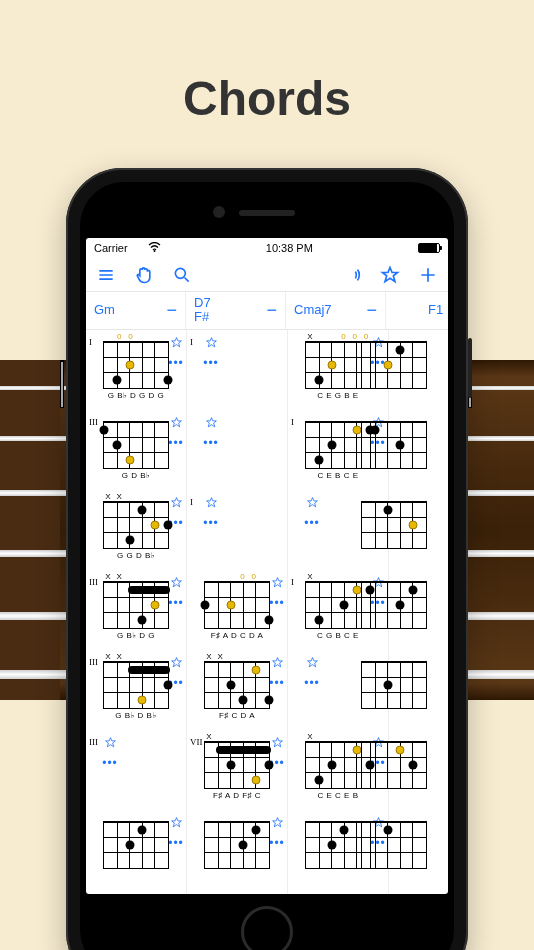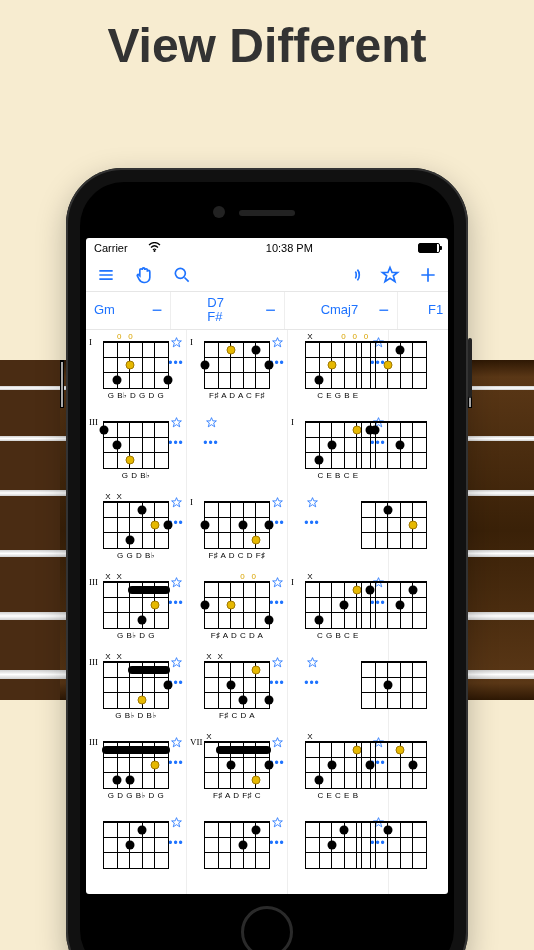--- a/index.html
+++ b/index.html
@@ -80,24 +80,24 @@
   .battery i{display:block;height:100%;width:92%;background:#000;}
   
   .toolbar{
     height:34px;display:flex;align-items:center;justify-content:space-between;padding:0 10px;border-bottom:1px solid #e6e6e6;
   }
   .tgroup{display:flex;gap:18px;align-items:center;}
   .ticon{color:#1e73ff;display:flex;align-items:center;justify-content:center;width:20px;height:20px;}
   .ticon svg{width:20px;height:20px;stroke:#1e73ff;fill:none;stroke-width:2;}
   
   .colheads{
-    display:flex;border-bottom:1px solid #e6e6e6;font-size:13px;color:#1e73ff;gap:28px;
+    display:flex;border-bottom:1px solid #e6e6e6;font-size:13px;color:#1e73ff;
   }
   .colhead{flex:1;display:flex;align-items:center;justify-content:space-between;padding:4px 8px;border-right:1px solid #eee;min-width:0;}
-  .colhead:last-child{flex:0 0 22px;border-right:none;padding:4px 2px;}
+  .colhead:last-child{flex:0 0 22px;border-right:none;padding:4px 2px;margin-left:40px;}
   .colhead .name{white-space:pre-line;line-height:1.1;}
   .minus{font-size:18px;line-height:1;}
   
   .grid{
     flex:1;display:flex;overflow:hidden;
   }
   .col{flex:1;border-right:1px solid #eee;display:flex;flex-direction:column;}
   .col:last-child{border-right:none;}
   .col.slim{flex:0 0 22px;}
   .card{
@@ -128,21 +128,21 @@
   .star{color:#1e73ff;}
   .star svg{width:13px;height:13px;fill:none;stroke:#1e73ff;stroke-width:1.5;}
   .dots3{color:#1e73ff;font-size:12px;letter-spacing:1px;line-height:1;}
   .slim .card{padding:3px 0;}
   .slim .dwrap{transform:translateX(-28px);}
 </style>
 </head>
 <body>
 
 <div class="headline">
-  <span>View Different</span><br>
+  <br><span>Chords</span>
 </div>
 
 <div class="neck">
   <div class="fret" style="left:60px"></div>
   <div class="fret" style="left:468px"></div>
 </div>
 
 <div class="phone">
   <div class="bezel">
     <div class="speaker"></div>
@@ -349,37 +349,20 @@
               </div>
               <div class="side">
                 <span class="star"><svg viewBox="0 0 24 24">
                     <path d="M12 3l2.5 6H21l-5 4 2 7-6-4-6 4 2-7-5-4h6.5z"></path>
                   </svg></span>
                 <span class="dots3">•••</span>
               </div>
             </div>
             <div class="card">
               <div class="pos">III</div>
-              <div class="dwrap">
-                <div class="openrow">
-                  <span></span>
-                  <span></span>
-                  <span></span>
-                  <span></span>
-                  <span></span>
-                  <span></span>
-                </div>
-                <div class="fret three">
-                  <div class="barre" style="left: -3%; width: 106%; top: 16.6667%;"></div>
-                  <div class="dot b" style="left: 20%; top: 83.3333%;"></div>
-                  <div class="dot b" style="left: 40%; top: 83.3333%;"></div>
-                  <div class="dot y" style="left: 80%; top: 50%;"></div>
-                </div>
-                <div class="notes">G D G B♭ D G</div>
-              </div>
               <div class="side">
                 <span class="star"><svg viewBox="0 0 24 24">
                     <path d="M12 3l2.5 6H21l-5 4 2 7-6-4-6 4 2-7-5-4h6.5z"></path>
                   </svg></span>
                 <span class="dots3">•••</span>
               </div>
             </div>
             <div class="card">
               <div class="pos"></div>
               <div class="dwrap">
@@ -401,72 +384,38 @@
                 <span class="star"><svg viewBox="0 0 24 24">
                     <path d="M12 3l2.5 6H21l-5 4 2 7-6-4-6 4 2-7-5-4h6.5z"></path>
                   </svg></span>
                 <span class="dots3">•••</span>
               </div>
             </div>
           </div>
           <div class="col">
             <div class="card">
               <div class="pos">I</div>
-              <div class="dwrap">
-                <div class="openrow">
-                  <span></span>
-                  <span></span>
-                  <span></span>
-                  <span></span>
-                  <span></span>
-                  <span></span>
-                </div>
-                <div class="fret three">
-                  <div class="dot b" style="left: 0%; top: 50%;"></div>
-                  <div class="dot y" style="left: 40%; top: 16.6667%;"></div>
-                  <div class="dot b" style="left: 80%; top: 16.6667%;"></div>
-                  <div class="dot b" style="left: 100%; top: 50%;"></div>
-                </div>
-                <div class="notes">F♯ A D A C F♯</div>
-              </div>
               <div class="side">
                 <span class="star"><svg viewBox="0 0 24 24">
                     <path d="M12 3l2.5 6H21l-5 4 2 7-6-4-6 4 2-7-5-4h6.5z"></path>
                   </svg></span>
                 <span class="dots3">•••</span>
               </div>
             </div>
             <div class="card">
               <div class="pos"></div>
               <div class="side">
                 <span class="star"><svg viewBox="0 0 24 24">
                     <path d="M12 3l2.5 6H21l-5 4 2 7-6-4-6 4 2-7-5-4h6.5z"></path>
                   </svg></span>
                 <span class="dots3">•••</span>
               </div>
             </div>
             <div class="card">
               <div class="pos">I</div>
-              <div class="dwrap">
-                <div class="openrow">
-                  <span></span>
-                  <span></span>
-                  <span></span>
-                  <span></span>
-                  <span></span>
-                  <span></span>
-                </div>
-                <div class="fret three">
-                  <div class="dot b" style="left: 0%; top: 50%;"></div>
-                  <div class="dot b" style="left: 60%; top: 50%;"></div>
-                  <div class="dot y" style="left: 80%; top: 83.3333%;"></div>
-                  <div class="dot b" style="left: 100%; top: 50%;"></div>
-                </div>
-                <div class="notes">F♯ A D C D F♯</div>
-              </div>
               <div class="side">
                 <span class="star"><svg viewBox="0 0 24 24">
                     <path d="M12 3l2.5 6H21l-5 4 2 7-6-4-6 4 2-7-5-4h6.5z"></path>
                   </svg></span>
                 <span class="dots3">•••</span>
               </div>
             </div>
             <div class="card">
               <div class="pos"></div>
               <div class="dwrap">

